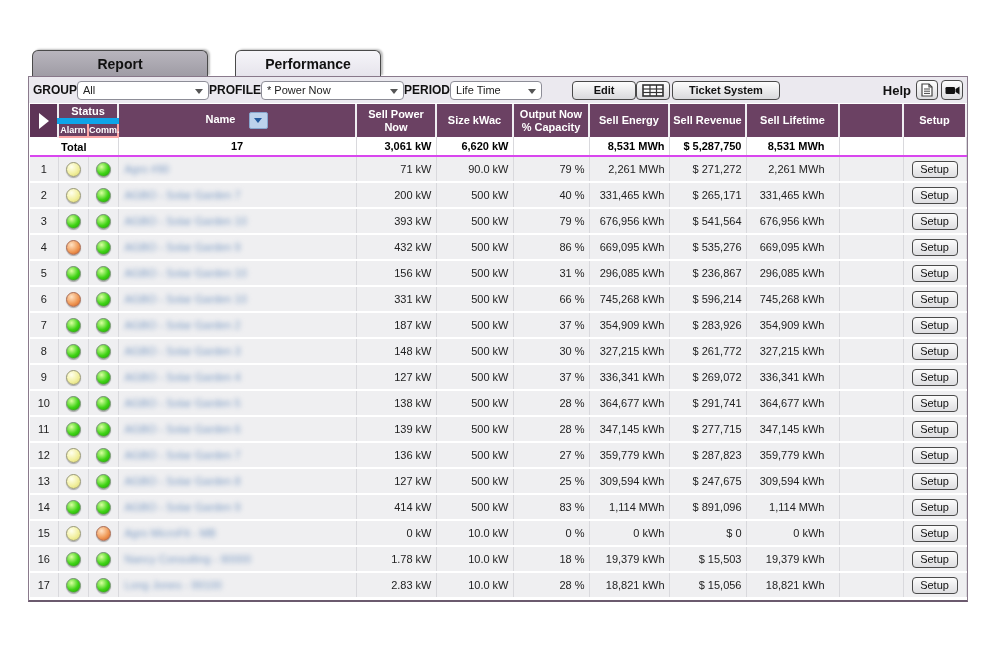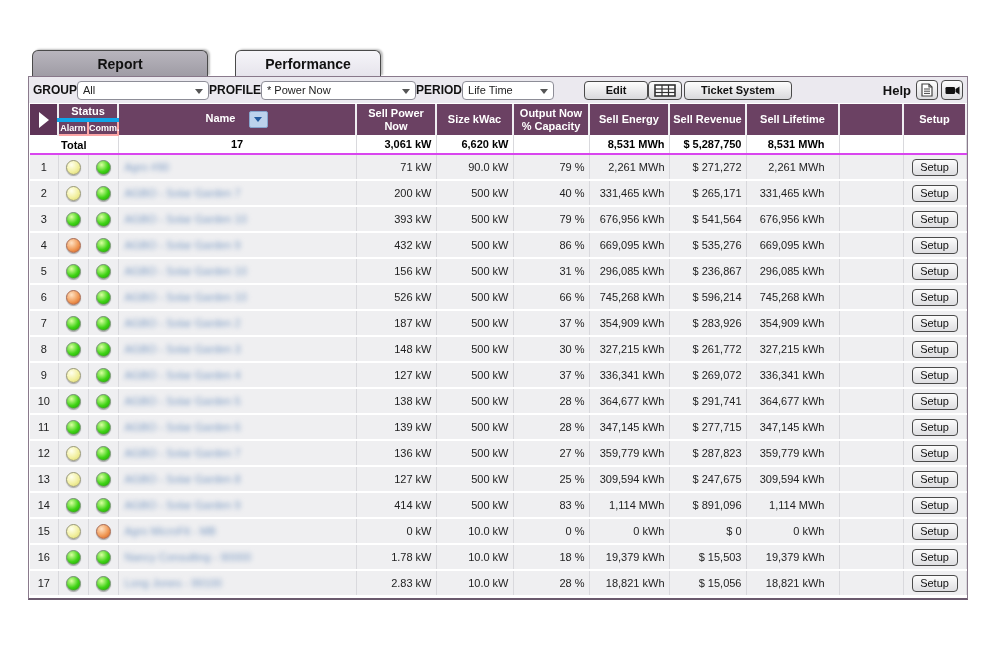--- a/index.html
+++ b/index.html
@@ -20,39 +20,39 @@
 
   
   .filterbar{height:26px;background:#ebe9ef;display:flex;align-items:center;padding:0 4px;gap:0;}
   .flabel{font-size:12px;font-weight:bold;color:#111;white-space:nowrap;}
   .select{box-sizing:border-box;position:relative;height:19px;background:#fff;border:1px solid #8d8d97;
           border-radius:4px;font-size:11px;color:#222;display:flex;align-items:center;
           padding:0 18px 0 5px;}
   .select .caret{position:absolute;right:5px;top:7px;width:0;height:0;
           border-left:4px solid transparent;border-right:4px solid transparent;border-top:5px solid #555;}
   .sel-group{width:132px;}
-  .sel-profile{width:155px;}
+  .sel-profile{width:143px;}
   .sel-period{width:92px;}
   .btn{box-sizing:border-box;height:19px;background:linear-gradient(#fdfdfd,#d9d9dc);
        border:1px solid #4a4a4a;border-radius:4px;font-size:11px;font-weight:bold;color:#111;
        display:flex;align-items:center;justify-content:center;padding:0 16px;cursor:pointer;}
   .btn-edit{width:64px;margin-left:30px;}
   .btn-icon{width:34px;padding:0;}
   .btn-ticket{margin-left:2px;}
   .help-wrap{margin-left:auto;display:flex;align-items:center;gap:3px;}
   .help-label{font-size:13px;font-weight:bold;color:#111;margin-right:2px;}
   .ibtn{box-sizing:border-box;width:22px;height:20px;background:linear-gradient(#fdfdfd,#dcdcdf);
         border:1px solid #4a4a4a;border-radius:4px;display:flex;align-items:center;justify-content:center;cursor:pointer;}
 
   
   table{border-collapse:collapse;table-layout:fixed;width:936px;margin:1px;}
   thead th{background:#6b4163;color:#fff;font-size:11px;font-weight:bold;
            border-right:2px solid #efedf1;padding:0;line-height:1.15;}
   thead .subth{font-size:9px;font-weight:bold;border:2px solid #fca5a5;background:#6b4163;height:12px;}
-  thead .status-th{border-bottom:4px solid #0ea5e9;height:14px;}
+  thead .status-th{border-bottom:6px solid #0ea5e9;height:14px;}
   th.arrow-th{background:#5e3457;}
   tbody td{background:#efeff1;border-bottom:2px solid #ffffff;border-right:1px solid #d9d9dd;
            font-size:11px;color:#222;height:24px;padding:0 4px;white-space:nowrap;overflow:hidden;}
   tr.total td{background:#ffffff;font-weight:bold;color:#000;height:17px;border-bottom:2px solid #d946ef;}
   td.c{text-align:center;}
   td.r{text-align:right;}
   td.pad-lt{padding-right:14px;}
   td.name-cell{text-align:left;padding-left:6px;}
   .blurname{color:#7d9cc4;font-size:11px;filter:blur(2.6px);user-select:none;}
   .light{display:inline-block;width:13px;height:13px;border-radius:50%;vertical-align:middle;}
@@ -306,21 +306,21 @@
     <td class="c">6</td>
     <td class="c">
       <span class="light orange"></span>
     </td>
     <td class="c">
       <span class="light green"></span>
     </td>
     <td class="name-cell">
       <span class="blurname">AGBO - Solar Garden 10</span>
     </td>
-    <td class="r">526 kW</td>
+    <td class="r">331 kW</td>
     <td class="r">500 kW</td>
     <td class="r">66 %</td>
     <td class="r">745,268 kWh</td>
     <td class="r">$ 596,214</td>
     <td class="r pad-lt">745,268 kWh</td>
     <td></td>
     <td class="c">
       <span class="setup-btn">Setup</span>
     </td>
   </tr>

